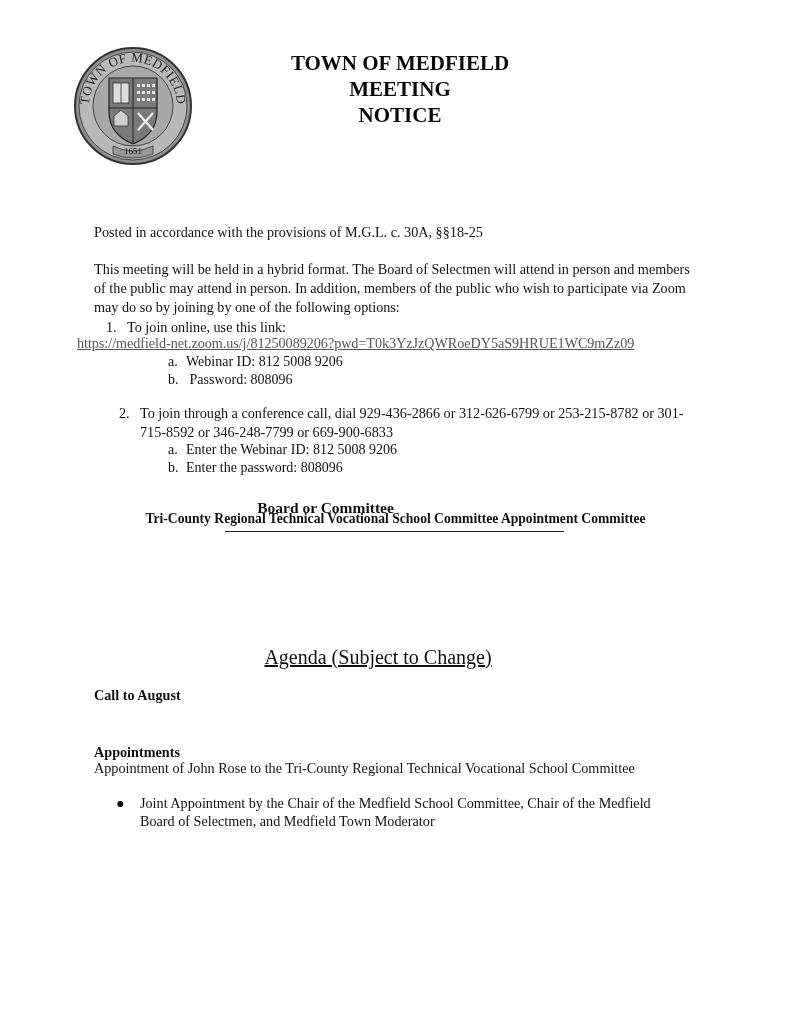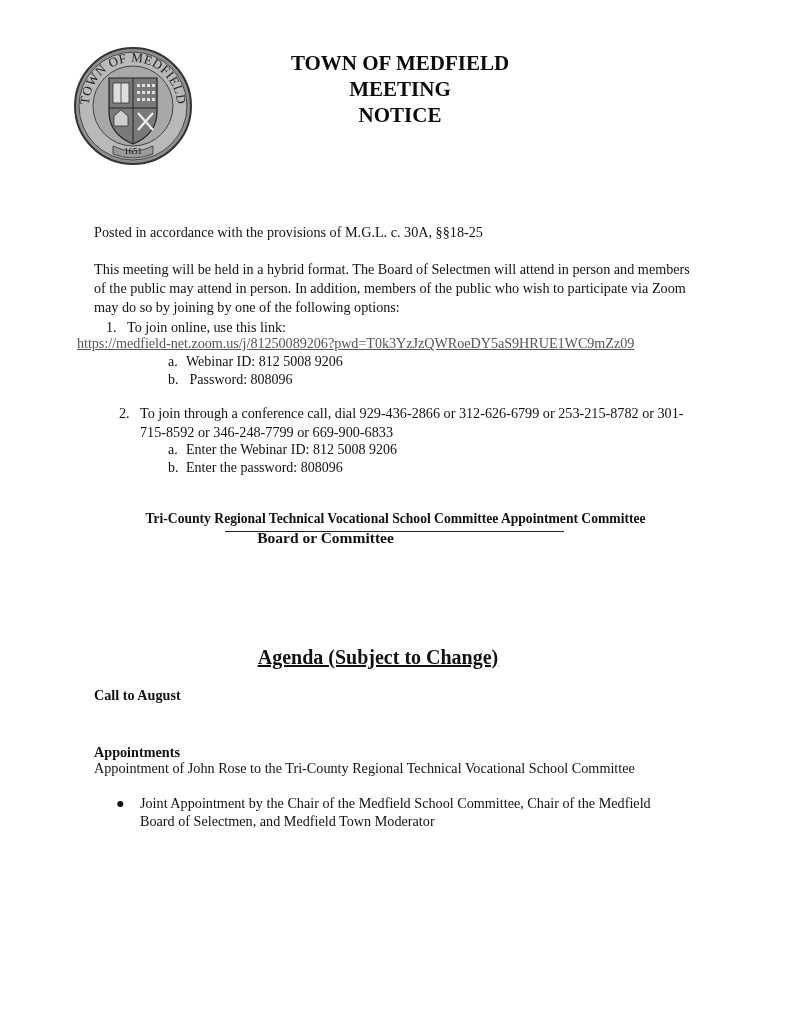--- a/index.html
+++ b/index.html
@@ -24,32 +24,32 @@
   .s1b { left: 168px; top: 370px; }
   .opt2-label { left: 119px; top: 404px; width: 580px; }
   .opt2-label .num { position: absolute; left: 0; }
   .opt2-label .txt { display: block; padding-left: 21px; }
   .s2a { left: 168px; top: 440px; }
   .s2b { left: 168px; top: 458px; }
 
   .committee-name { position: absolute; left: 0; width: 791px; top: 511px; text-align: center;
     font-weight: bold; font-size: 13.6px; }
   .committee-rule { position: absolute; left: 225px; width: 339px; top: 531px; height: 1px; background: #222; }
-  .committee-caption { position: absolute; left: 0; width: 651px; top: 529px; text-align: center;
+  .committee-caption { position: absolute; left: 0; width: 651px; top: 499px; text-align: center;
     font-weight: bold; font-size: 15.5px; }
 
   table.meet { position: absolute; left: 44px; top: 566px; width: 670px; border-collapse: collapse;
     font-size: 14.2px; }
   table.meet td, table.meet th { border: 1.5px solid #222; text-align: center; }
   table.meet th { font-weight: bold; height: 21px; font-size: 13.5px; }
   table.meet td { line-height: 17px; height: 40px; padding-top: 2px; }
   table.meet .c1 { width: 343px; }
 
   .agenda-title { position: absolute; left: 0; width: 756px; top: 646px; text-align: center;
-    font-weight: bold; font-size: 20px; }
+    font-weight: normal; font-size: 20px; }
   .agenda-title span { text-decoration: underline; }
 
   .sec { position: absolute; left: 94px; font-weight: bold; font-size: 14.2px; }
   .sec-call { top: 687px; }
   .sec-appt { top: 744px; }
   .appt-item { position: absolute; left: 94px; top: 760px; font-size: 14.2px; }
   .bullet-item { position: absolute; left: 116px; top: 794px; width: 560px; font-size: 14.2px; line-height: 18px; }
   .bullet-item .dot { position: absolute; left: 0; top: 0; }
   .bullet-item .txt { display: block; padding-left: 24px; }
 </style>

